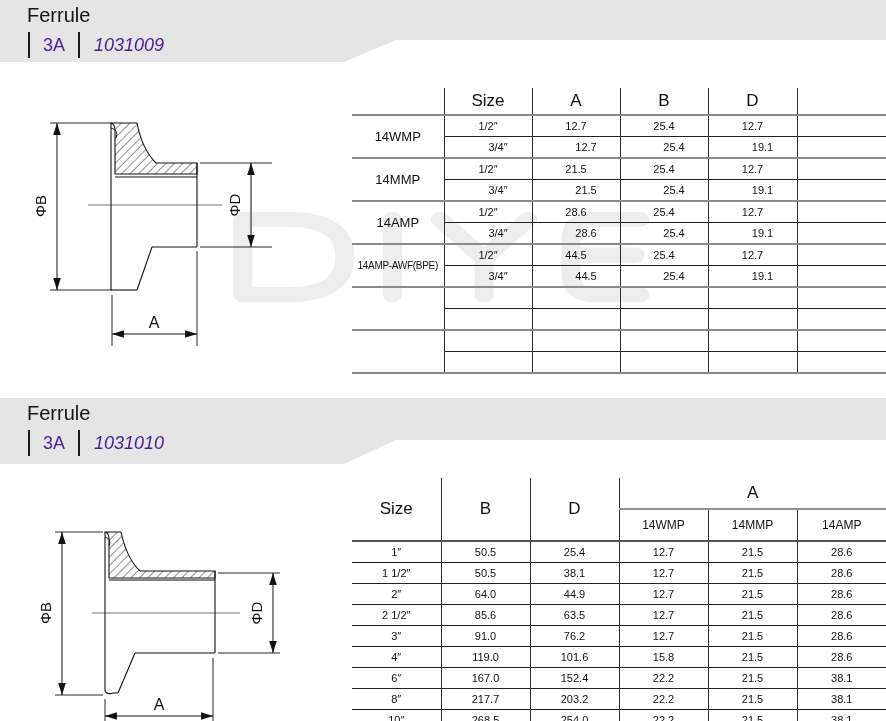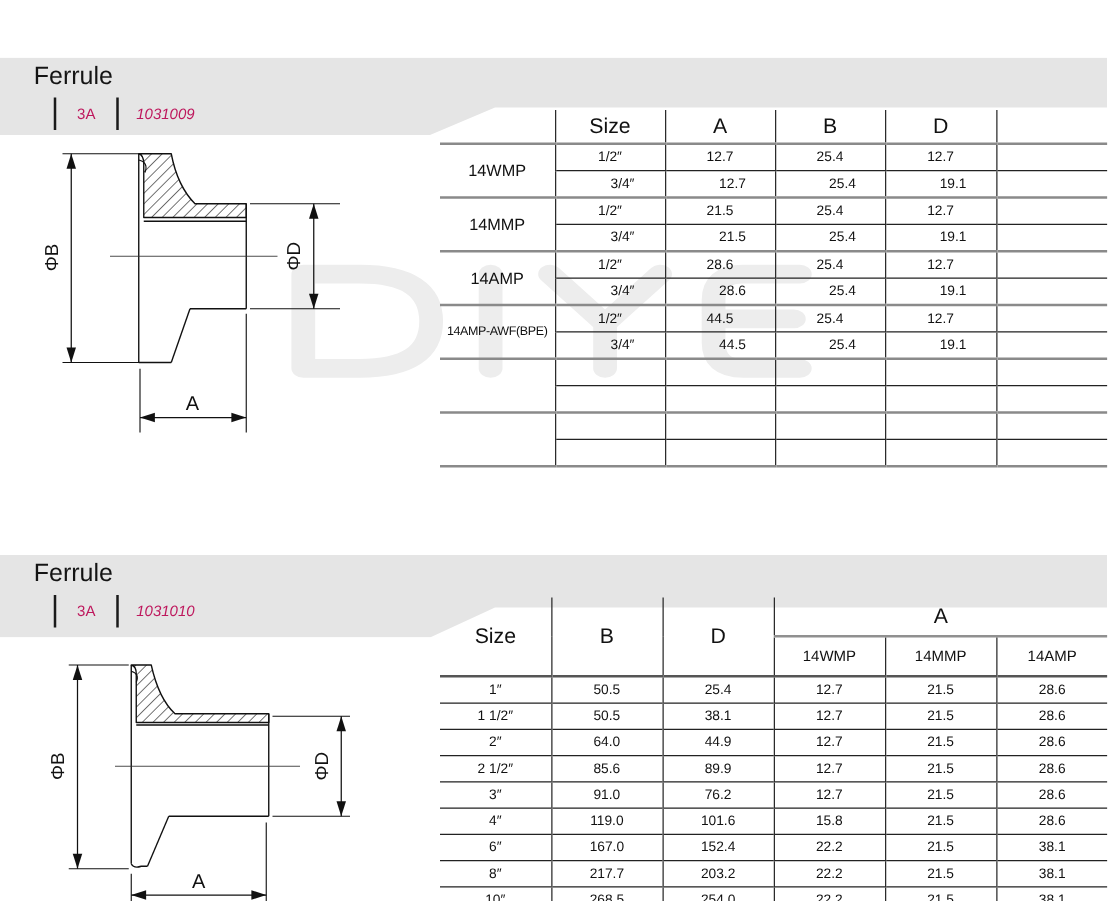--- a/index.html
+++ b/index.html
@@ -2,28 +2,28 @@
 <html><head>
 <meta charset="utf-8">
 <style>
   html,body { margin:0; padding:0; background:#fff; }
   #page {
     position:relative; width:886px; height:721px; overflow:hidden;
     background:#fff; font-family:"Liberation Sans", sans-serif; color:#111;
   }
   
   .banner {
-    position:absolute; left:0; width:886px; height:66px; background:#e5e5e5;margin-top:46px;
+    position:absolute; left:0; width:886px; height:66px; background:#e5e5e5;
   }
   #banner1 { top:0; height:62px;
     clip-path:polygon(0 0,100% 0,100% 40px,396px 40px,344px 62px,0 62px); }
   #banner2 { top:398px; height:66px;
     clip-path:polygon(0 0,100% 0,100% 42px,396px 42px,344px 66px,0 66px); }
   .banner-title { position:absolute; left:27px; top:4px; font-size:20px; color:#141414; }
-  .banner-ids { position:absolute; left:43px; top:32px; height:26px; display:flex; align-items:center; font-size:12px; color:#be185d; }
+  .banner-ids { position:absolute; left:28px; top:32px; height:26px; display:flex; align-items:center; font-size:18px; color:#4c1d95; }
   .vbar { width:2px; height:26px; background:#1a1a1a; }
   .std-label { width:48px; text-align:center; }
   .code-label { padding-left:14px;font-style:italic; }
   
   #watermark { position:absolute; left:226px; top:208px; z-index:0; }
   
   .drawing { position:absolute; z-index:1; }
   #drawing1 { left:20px; top:88px; }
   #drawing2 { left:30px; top:483px; }
   .drawing svg text { font-family:"Liberation Sans", sans-serif; fill:#111; }
@@ -323,21 +323,21 @@
           <td>2″</td>
           <td class="bl">64.0</td>
           <td class="bl">44.9</td>
           <td class="bl">12.7</td>
           <td class="bl">21.5</td>
           <td class="bl">28.6</td>
         </tr>
         <tr>
           <td>2 1/2″</td>
           <td class="bl">85.6</td>
-          <td class="bl">89.9</td>
+          <td class="bl">63.5</td>
           <td class="bl">12.7</td>
           <td class="bl">21.5</td>
           <td class="bl">28.6</td>
         </tr>
         <tr>
           <td>3″</td>
           <td class="bl">91.0</td>
           <td class="bl">76.2</td>
           <td class="bl">12.7</td>
           <td class="bl">21.5</td>

